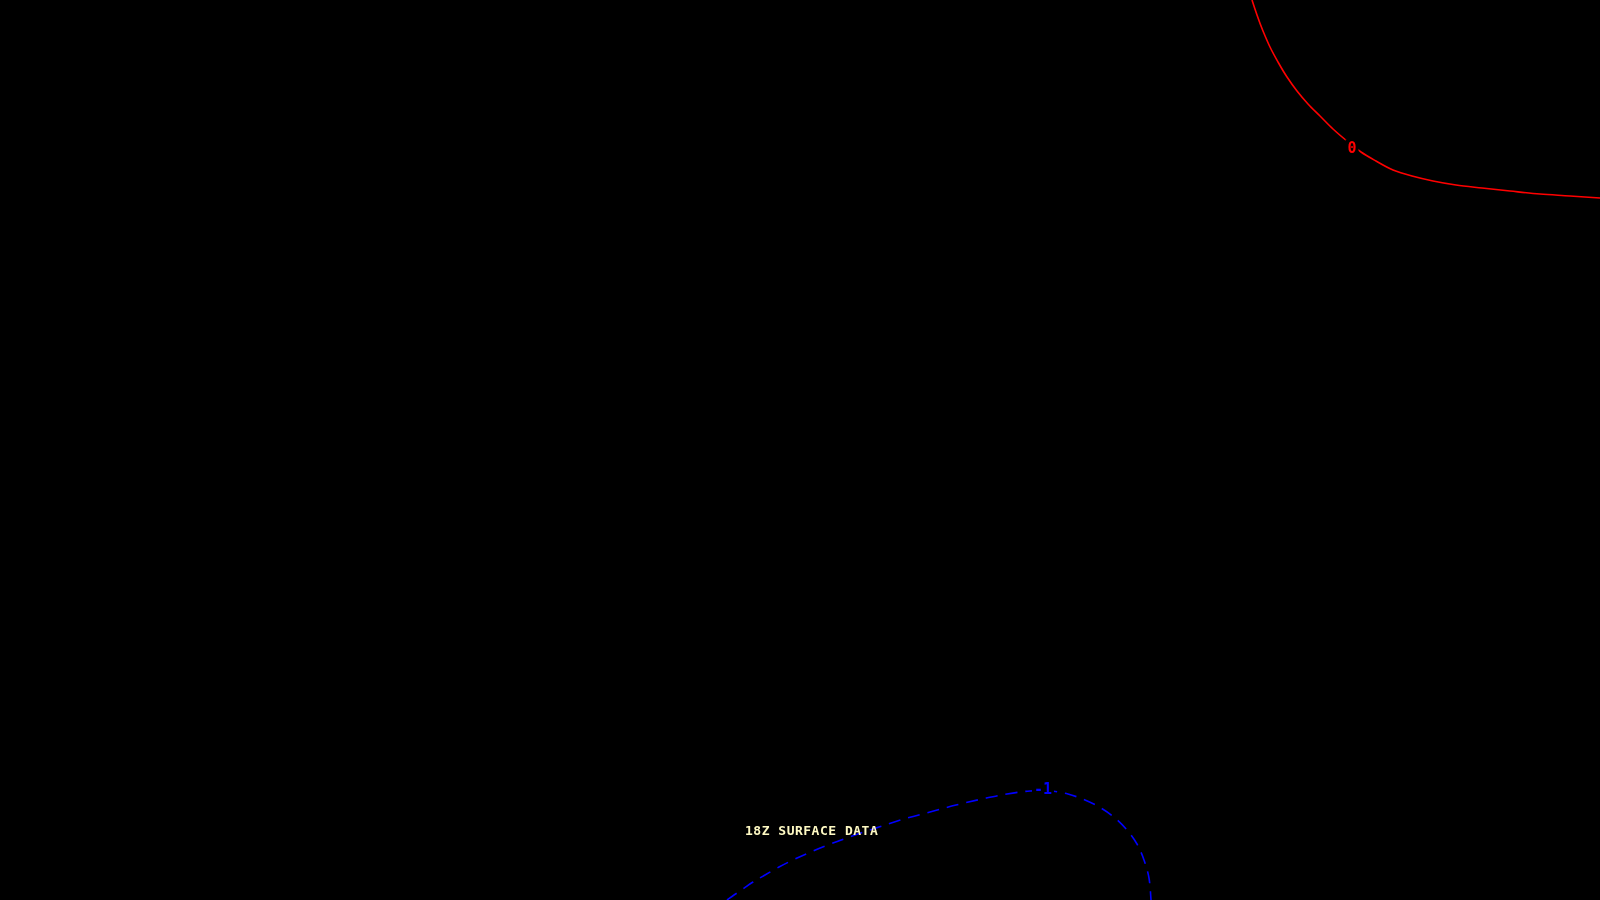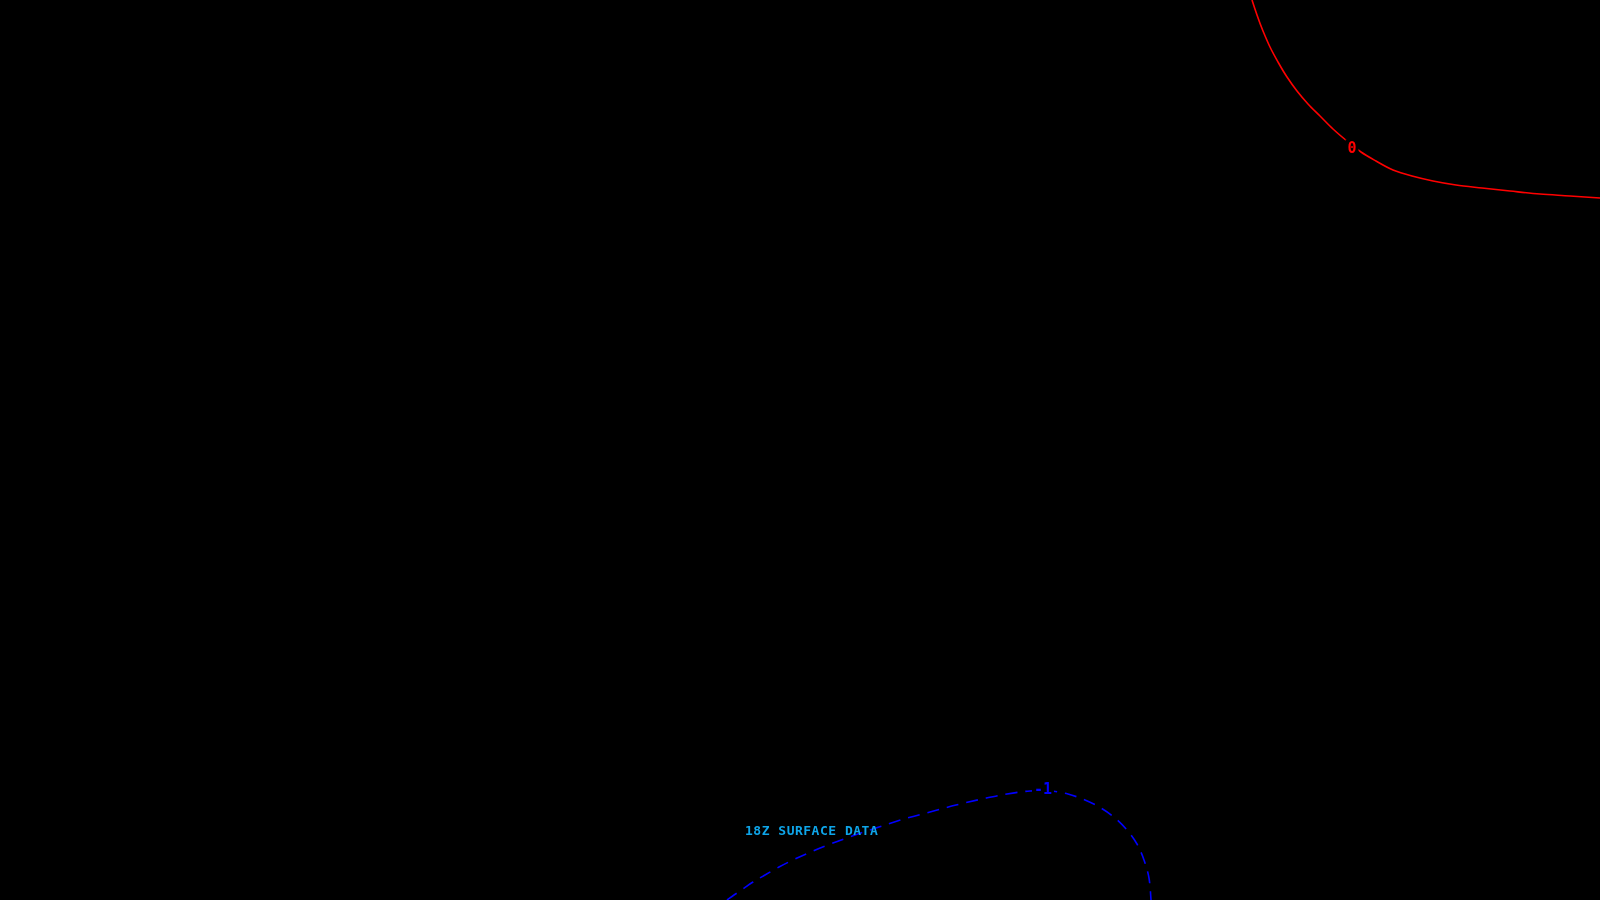--- a/index.html
+++ b/index.html
@@ -56,15 +56,15 @@
 
   <svg class="map-canvas" id="map-canvas" viewBox="0 0 1600 900" xmlns="http://www.w3.org/2000/svg">
     <path id="contour-path-0" d="M1252,0C1252.8,2.5 1255.2,9.8 1257,15C1258.8,20.2 1260.8,25.7 1263,31C1265.2,36.3 1267.5,41.8 1270,47C1272.5,52.2 1275.2,57.0 1278,62C1280.8,67.0 1283.8,72.2 1287,77C1290.2,81.8 1293.5,86.5 1297,91C1300.5,95.5 1304.2,99.8 1308,104C1311.8,108.2 1315.8,111.8 1320,116C1324.2,120.2 1328.5,124.8 1333,129C1337.5,133.2 1342.3,137.2 1347,141C1351.7,144.8 1356.2,148.7 1361,152C1365.8,155.3 1370.7,158.0 1376,161C1381.3,164.0 1387.0,167.5 1393,170C1399.0,172.5 1405.3,174.2 1412,176C1418.7,177.8 1425.7,179.5 1433,181C1440.3,182.5 1447.8,183.8 1456,185C1464.2,186.2 1473.0,187.0 1482,188C1491.0,189.0 1500.3,190.0 1510,191C1519.7,192.0 1530.0,193.2 1540,194C1550.0,194.8 1560.0,195.3 1570,196C1580.0,196.7 1595.0,197.7 1600,198" stroke="#ff0000" stroke-width="1.6"></path>
     <path id="contour-path-1" d="M727,900C728.2,899.2 731.3,896.8 734,895C736.7,893.2 739.8,891.2 743,889C746.2,886.8 749.3,884.3 753,882C756.7,879.7 760.7,877.5 765,875C769.3,872.5 774.0,869.7 779,867C784.0,864.3 789.3,861.7 795,859C800.7,856.3 806.7,853.7 813,851C819.3,848.3 826.0,845.7 833,843C840.0,840.3 847.3,837.7 855,835C862.7,832.3 870.8,829.7 879,827C887.2,824.3 895.5,821.5 904,819C912.5,816.5 921.3,814.3 930,812C938.7,809.7 947.3,807.2 956,805C964.7,802.8 973.5,800.8 982,799C990.5,797.2 999.0,795.3 1007,794C1015.0,792.7 1022.8,791.5 1030,791C1037.2,790.5 1043.7,790.5 1050,791C1056.3,791.5 1062.2,792.5 1068,794C1073.8,795.5 1079.5,797.7 1085,800C1090.5,802.3 1096.0,805.0 1101,808C1106.0,811.0 1110.7,814.3 1115,818C1119.3,821.7 1123.3,825.7 1127,830C1130.7,834.3 1134.2,839.0 1137,844C1139.8,849.0 1142.0,854.3 1144,860C1146.0,865.7 1147.8,871.3 1149,878C1150.2,884.7 1150.7,896.3 1151,900" stroke="#0000ff" stroke-width="1.6" stroke-dasharray="12 8"></path>
   </svg>
 
   <div class="contour-label" id="contour-label-0" style="left: 1352px; top: 148px; color: rgb(255, 0, 0);">0</div>
 
   <div class="contour-label" id="contour-label-1" style="left: 1043px; top: 789px; color: rgb(0, 0, 255);">-1</div>
 
-  <div class="caption" id="caption" style="left: 745px; top: 824px; color: #0ea5e9;">18Z SURFACE DATA</div>
+  <div class="caption" id="caption" style="left: 745px; top: 824px; color: #fef9c3;">18Z SURFACE DATA</div>
 
 </div>
 
 </body></html>

